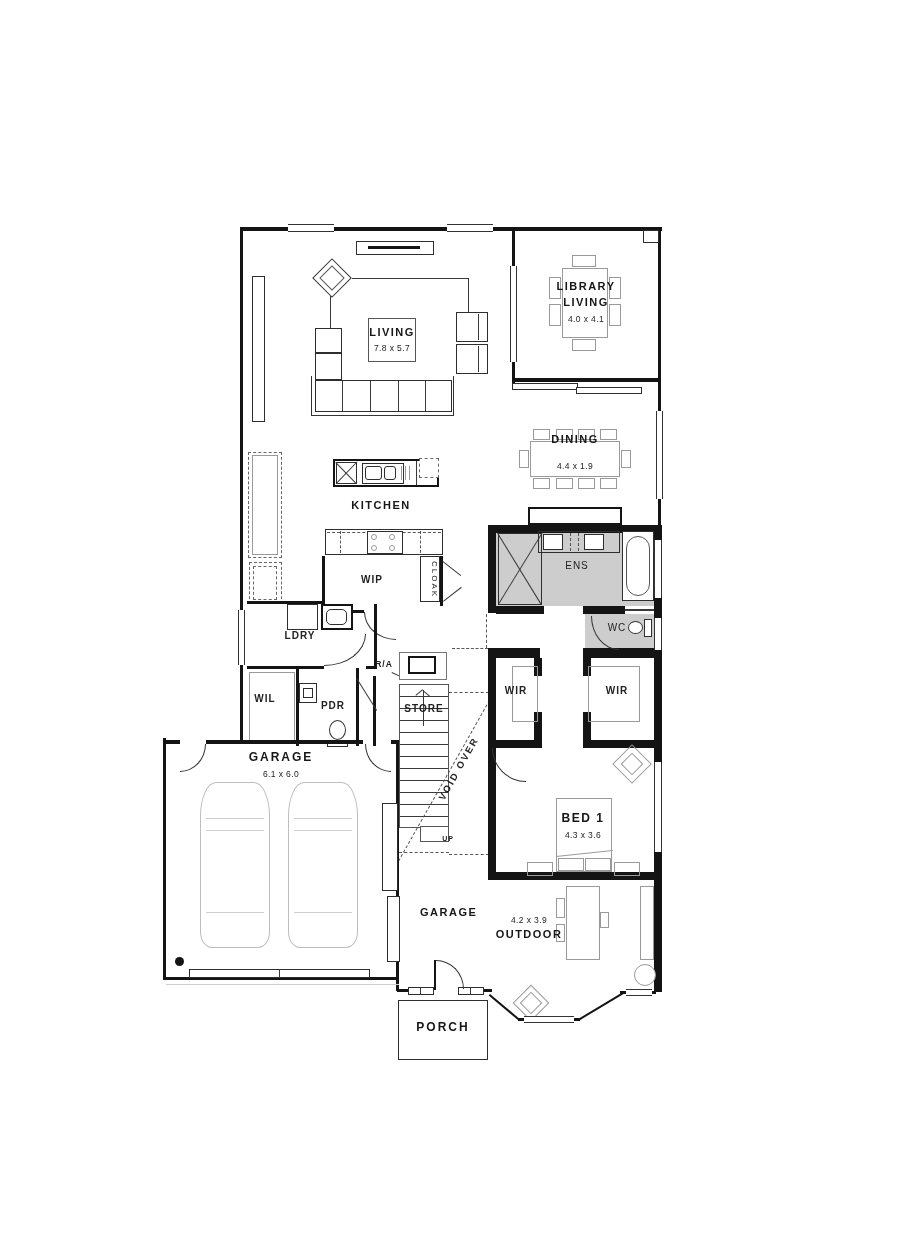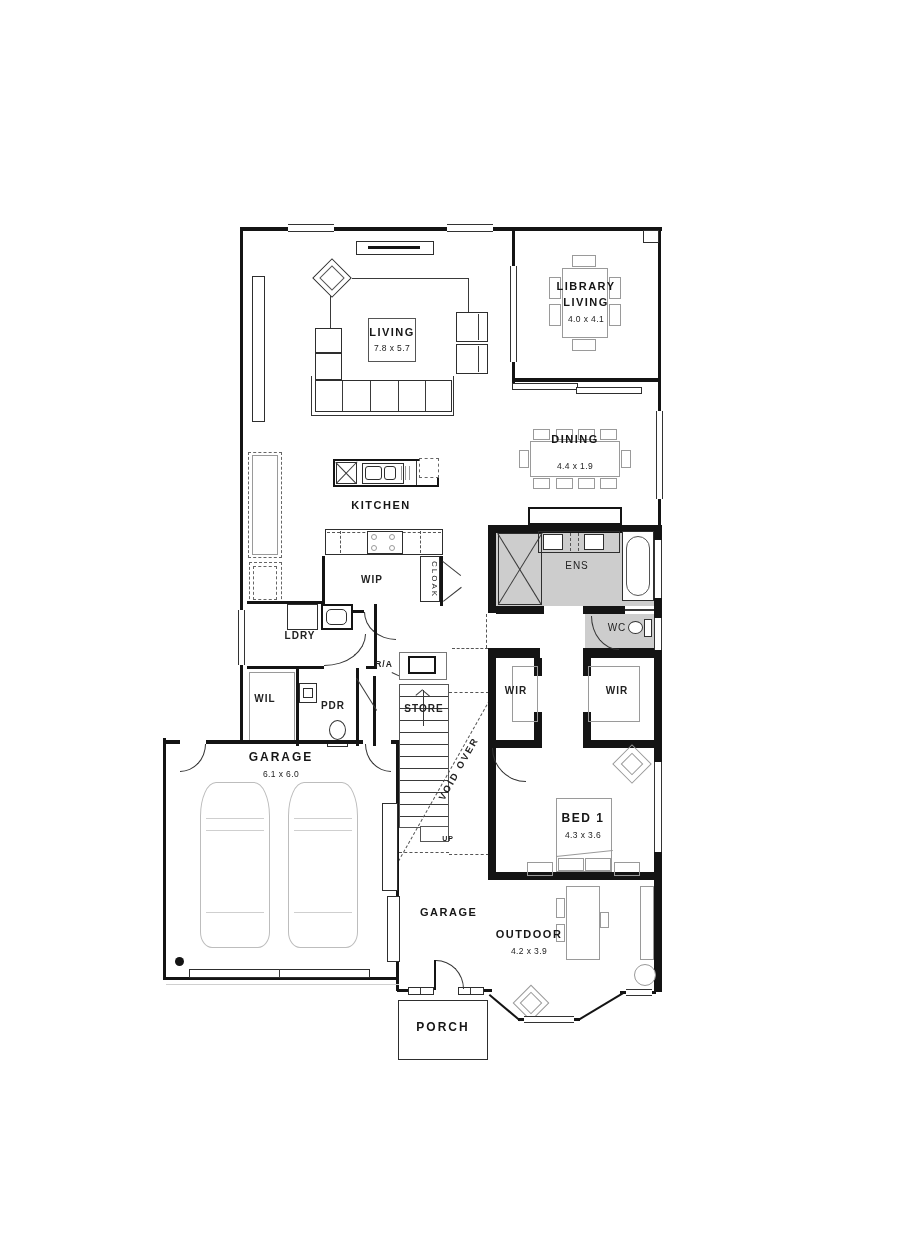--- a/index.html
+++ b/index.html
@@ -290,21 +290,21 @@
   <i class="a fg" style="left:566px;top:886px;width:34px;height:74px"></i>
   <i class="a fg" style="left:556px;top:898px;width:9px;height:20px"></i>
   <i class="a fg" style="left:556px;top:924px;width:9px;height:18px"></i>
   <i class="a fg" style="left:600px;top:912px;width:9px;height:16px"></i>
   <i class="a fg" style="left:640px;top:886px;width:14px;height:74px"></i>
   <i class="a cr" style="left:634px;top:964px;width:22px;height:22px"></i>
   <i class="a fg rot45" style="left:518px;top:990px;width:26px;height:26px">
       <i class="a fg" style="left:4px;top:4px;width:16px;height:16px"></i>
     </i>
   <span class="a lbl" style="left:494px;top:928px;width:70px">OUTDOOR</span>
-  <span class="a dims" style="left:494px;top:947px;width:70px">4.2 x 3.9</span>
+  <span class="a dims" style="left:494px;top:916px;width:70px">4.2 x 3.9</span>
   <i class="a w r" style="left:490px;top:994px;width:40px;height:2px;transform:rotate(40deg)"></i>
   <i class="a w" style="left:518px;top:1018px;width:62px;height:3px"></i>
   <i class="a winh" style="left:524px;top:1016px;width:50px;height:7px"></i>
   <i class="a w r" style="left:578px;top:1019px;width:52px;height:2px;transform:rotate(-31deg)"></i>
   <i class="a w" style="left:620px;top:991px;width:36px;height:3px"></i>
   <i class="a winh" style="left:626px;top:989px;width:26px;height:7px"></i>
 
 </div>
 
 </body></html>

